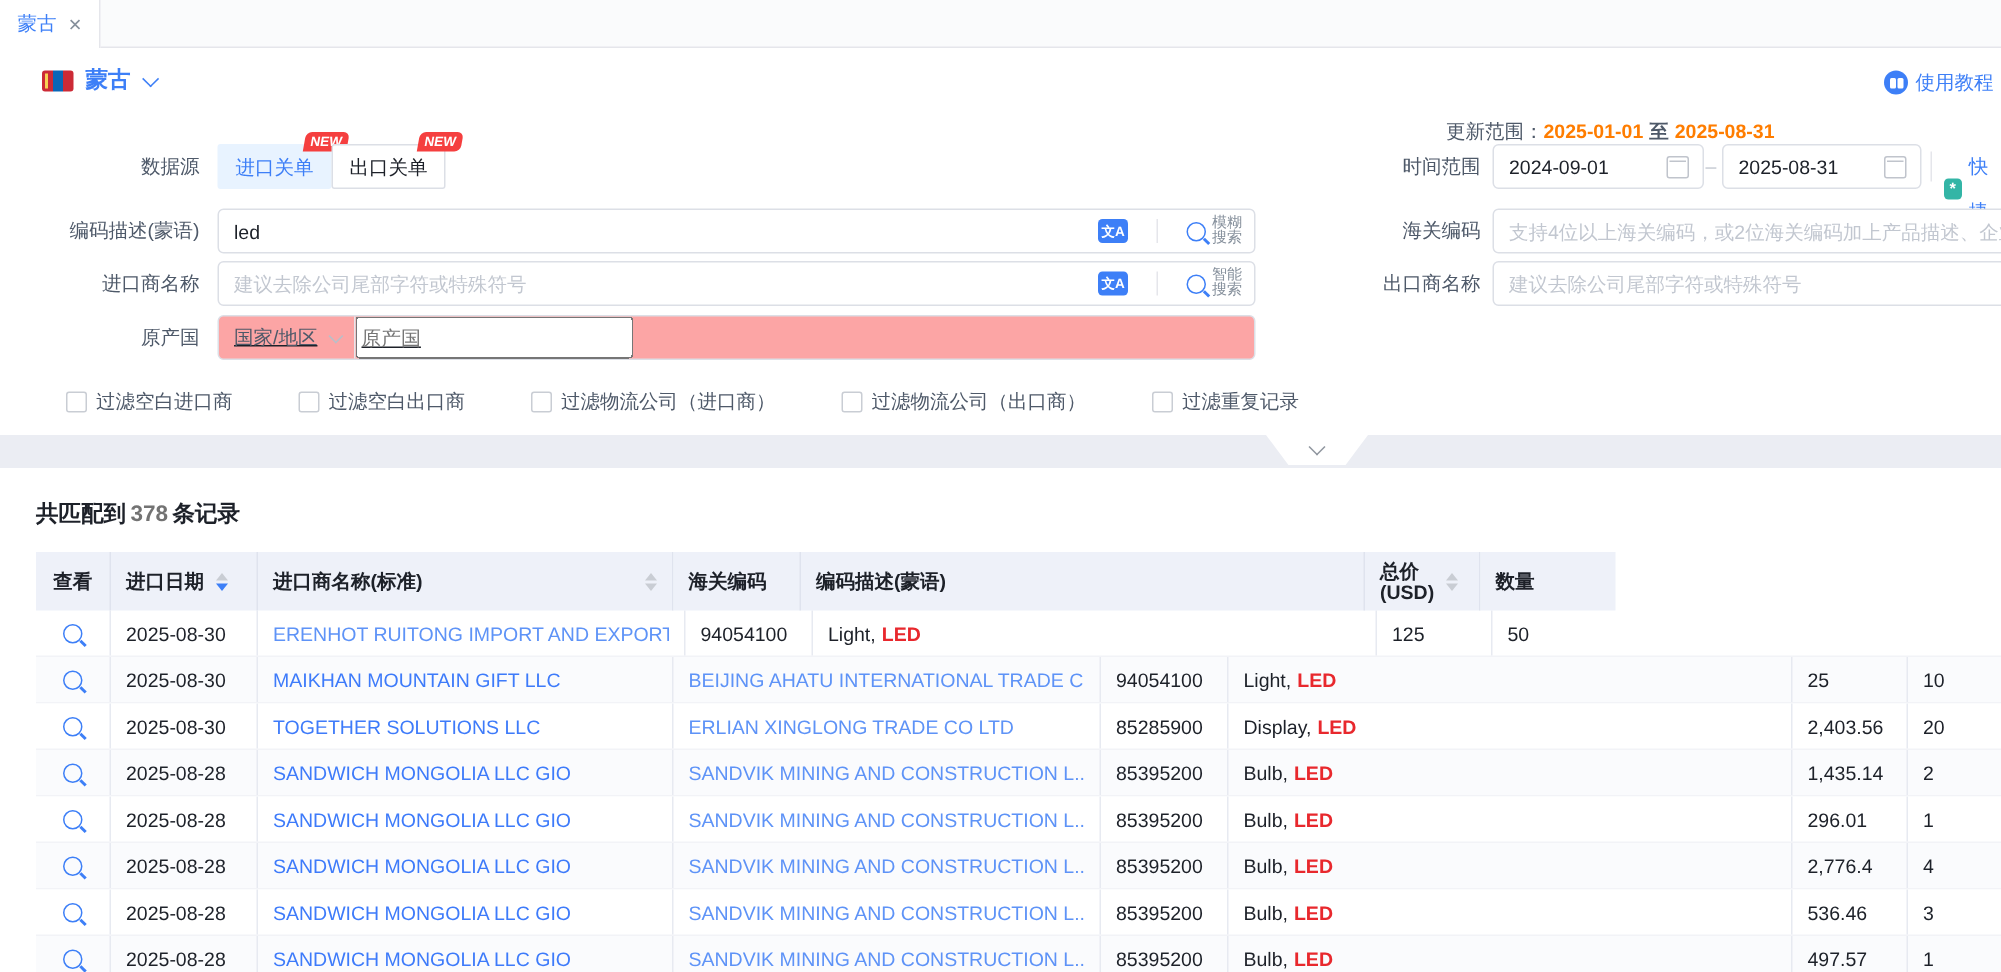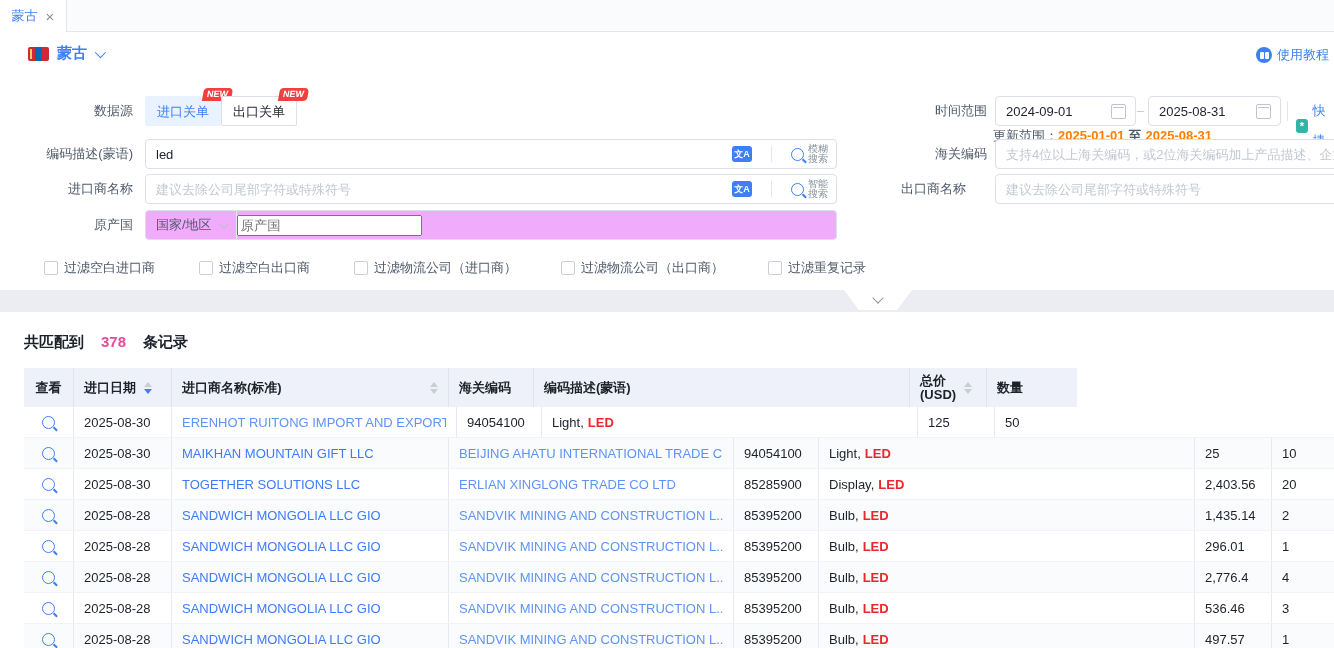--- a/index.html
+++ b/index.html
@@ -40,26 +40,26 @@
   .inp-tools{display:flex;align-items:center;gap:19px;padding-right:8px;flex:0 0 auto;}
   .trans-icon{width:20px;height:16px;background:#3d7ff7;border-radius:3px;color:#fff;font-size:9px;
               line-height:16px;text-align:center;font-weight:700;cursor:pointer;}
   .tool-div{width:1px;height:16px;background:#e5e6eb;}
   .search-btn{display:flex;align-items:center;gap:4px;cursor:pointer;}
   .mag{width:11px;height:11px;border:1.6px solid #3d7ff7;border-radius:50%;position:relative;display:inline-block;}
   .mag::after{content:"";position:absolute;width:5px;height:1.6px;background:#3d7ff7;right:-4px;bottom:-2px;transform:rotate(45deg);}
   .search-txt{font-size:10px;line-height:10px;color:#86909c;}
 
   .origin-group{position:absolute;left:145px;top:210px;width:692px;height:30px;border:1px solid #dcdfe6;
-                border-radius:4px;display:flex;align-items:center;box-sizing:border-box;background:#f0abfc;}
+                border-radius:4px;display:flex;box-sizing:border-box;background:#fca5a5;text-decoration:underline;}
   .origin-select{display:flex;align-items:center;gap:7px;padding:0 10px;color:#4e5969;cursor:pointer;}
   .origin-select .chev{border-color:#b9bfc9;width:6px;height:6px;}
   .vdiv{width:1px;height:28px;background:#e5e6eb;}
 
-  .update-line{position:absolute;left:993px;top:79px;color:#4e5969;margin-top:48px;}
+  .update-line{position:absolute;left:964px;top:79px;color:#4e5969;}
   .update-line b{color:#ff7d00;}
   .update-line .to{color:#4e5969;font-weight:700;margin:0 4px;}
 
   .date-sep{position:absolute;left:1137px;top:96px;line-height:30px;color:#c2c7d0;}
   .cal{width:13px;height:13px;border:1px solid #c0c4cc;border-radius:2px;position:relative;margin-right:9px;flex:0 0 auto;cursor:pointer;}
   .cal::before{content:"";position:absolute;left:1px;right:1px;top:2px;height:1px;background:#c0c4cc;}
   .quick-div{position:absolute;left:1287px;top:101px;width:1px;height:20px;background:#e5e6eb;}
   .quick{position:absolute;left:1296px;top:96px;display:flex;align-items:center;gap:5px;line-height:30px;color:#3d7ff7;cursor:pointer;}
   .quick-icon{width:14px;height:14px;border-radius:3px;background:#33b5a6;color:#fff;font-size:11px;
               line-height:15px;text-align:center;font-weight:700;}
@@ -70,21 +70,21 @@
 
   
   .strip{position:absolute;left:0;top:290px;width:1334px;height:22px;background:#ebedf3;}
   .collapse{position:absolute;left:844px;top:290px;width:68px;height:20px;background:#fff;
             clip-path:polygon(0 0,100% 0,78% 100%,22% 100%);display:flex;align-items:center;justify-content:center;cursor:pointer;}
   .chev-down{width:7px;height:7px;border-right:1.6px solid #8f959e;border-bottom:1.6px solid #8f959e;
              transform:rotate(45deg);margin-top:-4px;}
 
   
   .results{position:absolute;left:24px;top:333px;font-size:15px;font-weight:700;color:#1d2129;}
-  .results .count{color:#ec4899;margin:0 17px;}
+  .results .count{color:#737373;margin:0 3px;}
 
   
   .tbl{position:absolute;left:24px;top:368px;width:1310px;overflow:hidden;}
   .tr{display:flex;width:1338px;}
   .th,.td{box-sizing:border-box;border-right:1px solid #e7eaf1;padding:0 10px;display:flex;align-items:center;overflow:hidden;}
   .thead .th{height:39px;background:#eef1f9;font-weight:700;color:#1d2129;border-right:1px solid #dfe3ee;}
   .tbody .tr{height:30px;border-bottom:1px solid #f2f3f7;background:#fff;}
   .tbody .tr:nth-child(even){background:#fafbfd;}
   .c-view{width:50px;justify-content:center;}
   .c-date{width:98px;}
@@ -201,21 +201,21 @@
         <span class="search-btn">
           <span class="mag"></span>
           <span class="search-txt">
             <div>智能</div>
             <div>搜索</div>
           </span>
         </span>
       </div>
     </div>
 
-    <div class="flabel" style="left:844px;top:174px;">出口商名称</div>
+    <div class="flabel" style="left:865px;top:174px;">出口商名称</div>
     <div class="inp" style="left:995px;top:174px;width:430px;">
       <input placeholder="建议去除公司尾部字符或特殊符号" style="">
     </div>
 
     <div class="flabel" style="left:11px;top:210px;">原产国</div>
     <div class="origin-group">
       <span class="origin-select">
         <span>国家/地区</span>
         <span class="chev"></span>
       </span>

